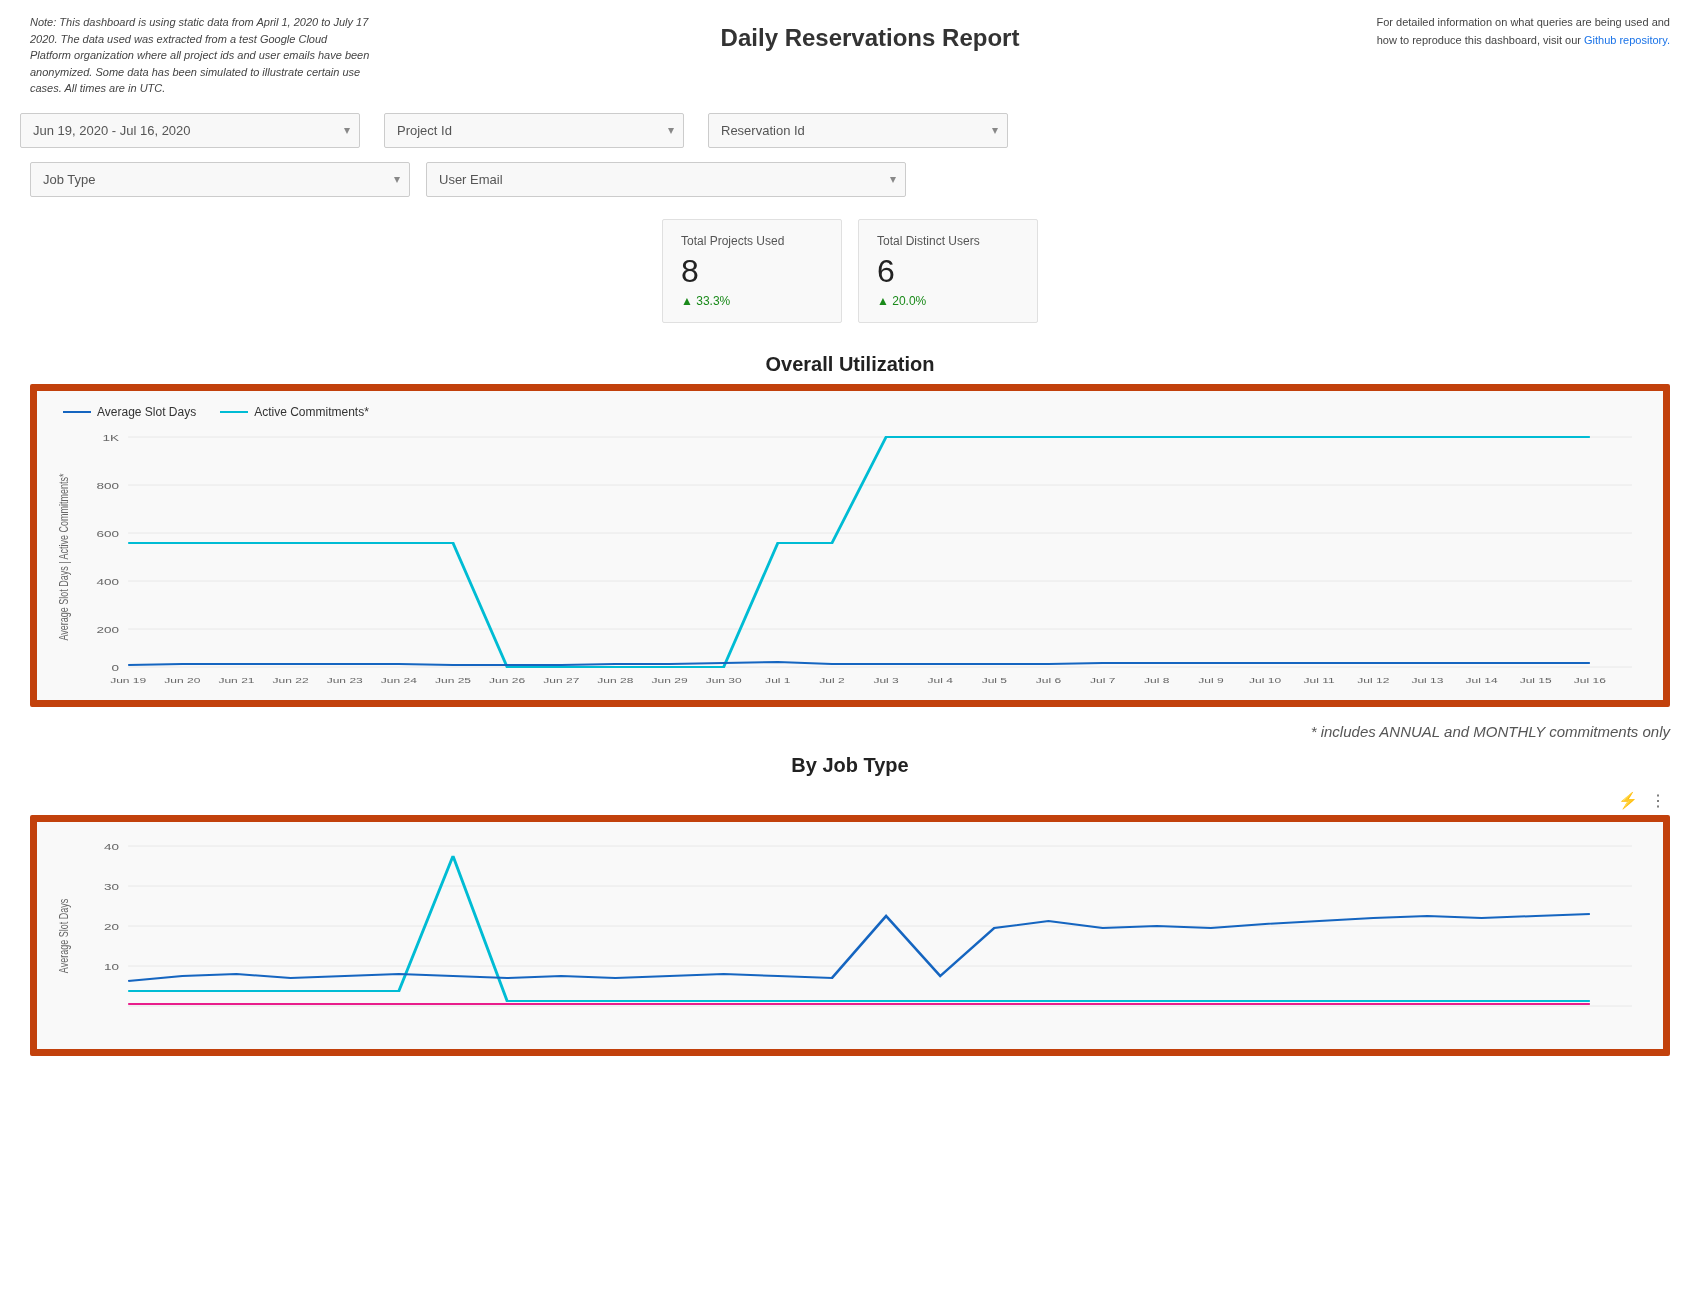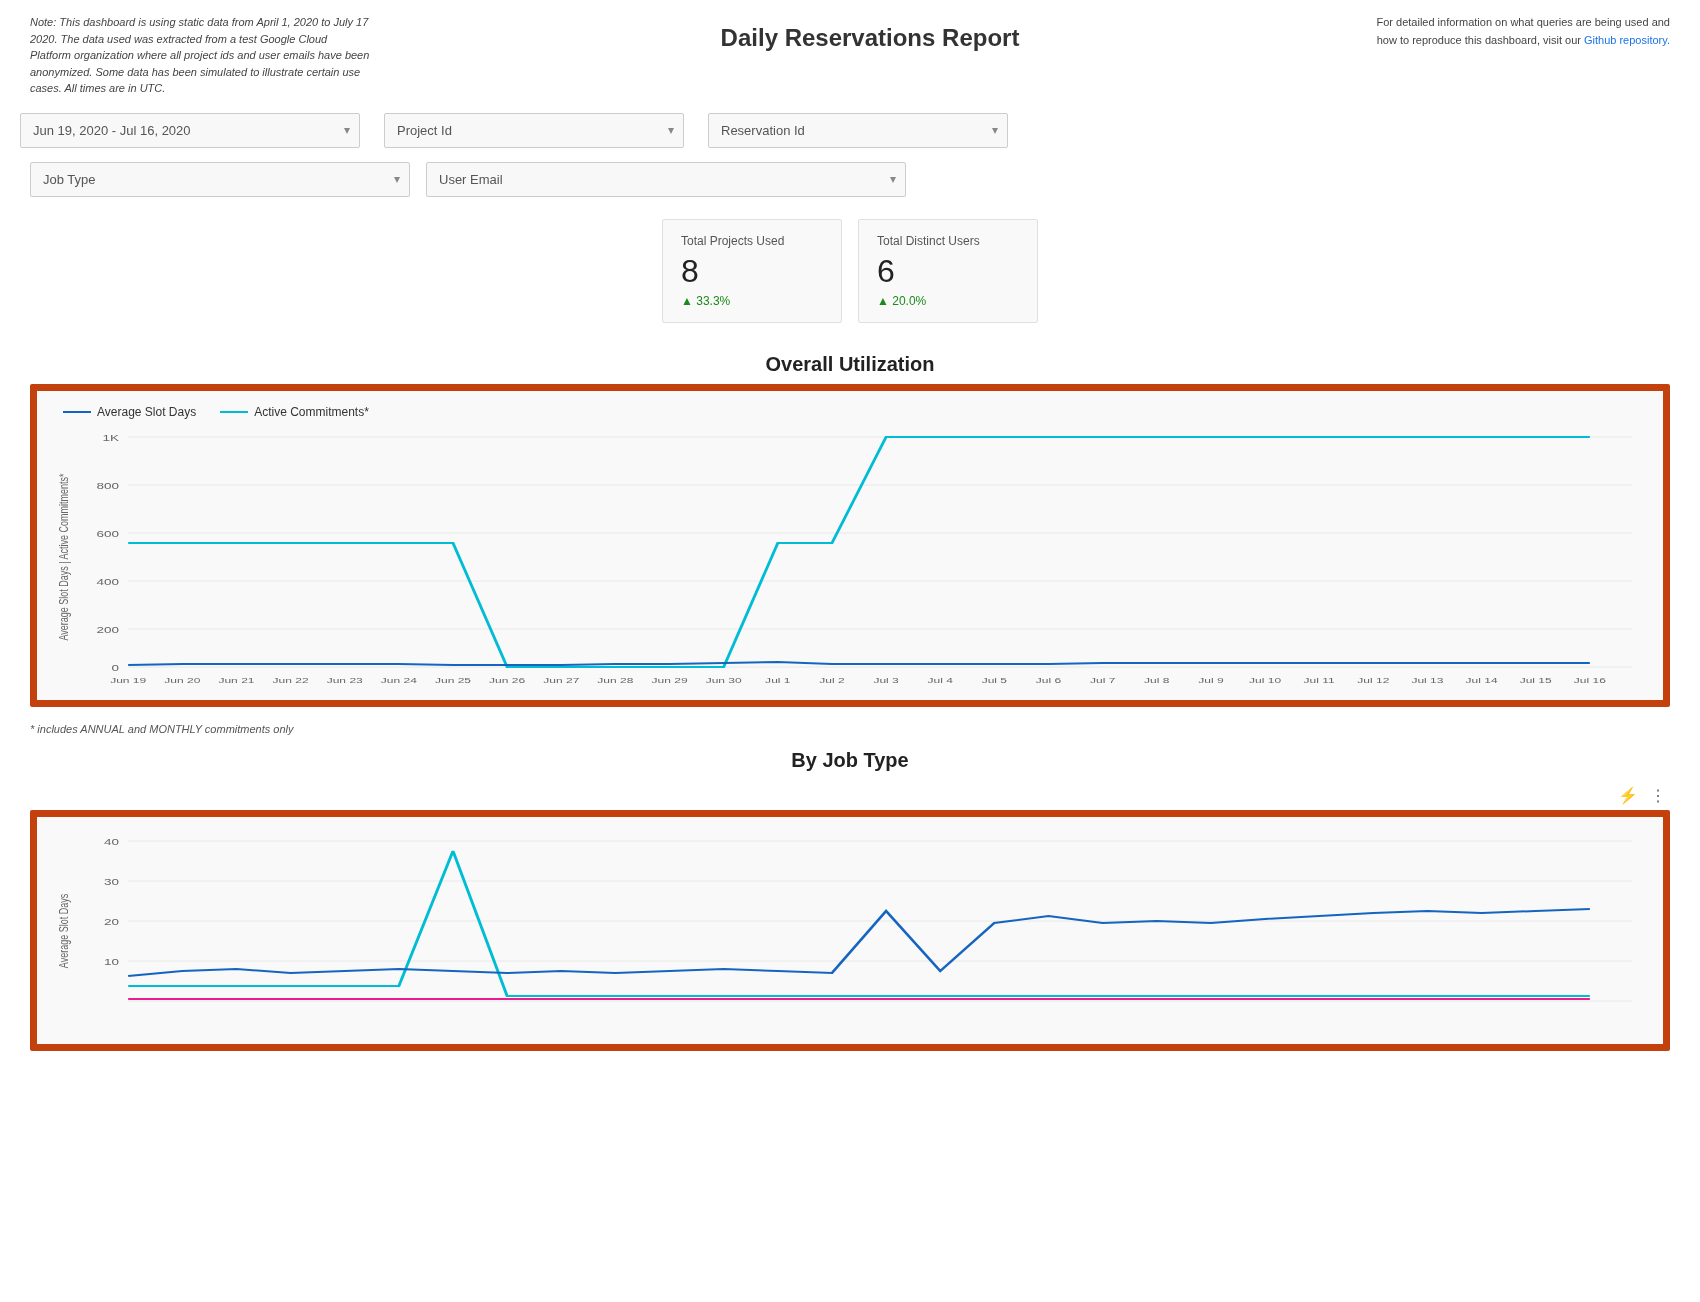--- a/index.html
+++ b/index.html
@@ -139,21 +139,22 @@
       height: 2px;
       display: inline-block;
     }
 
     .chart-area {
       position: relative;
       width: 100%;
     }
 
     .chart-note {
-      font-size: 11px;
+      text-align: right;
+      font-size: 15px;
       color: #555;
       padding: 6px 30px 4px;
       font-style: italic;
     }
 
     .section-row {
       display: flex;
       justify-content: flex-end;
       align-items: center;
       padding: 4px 30px 2px;

